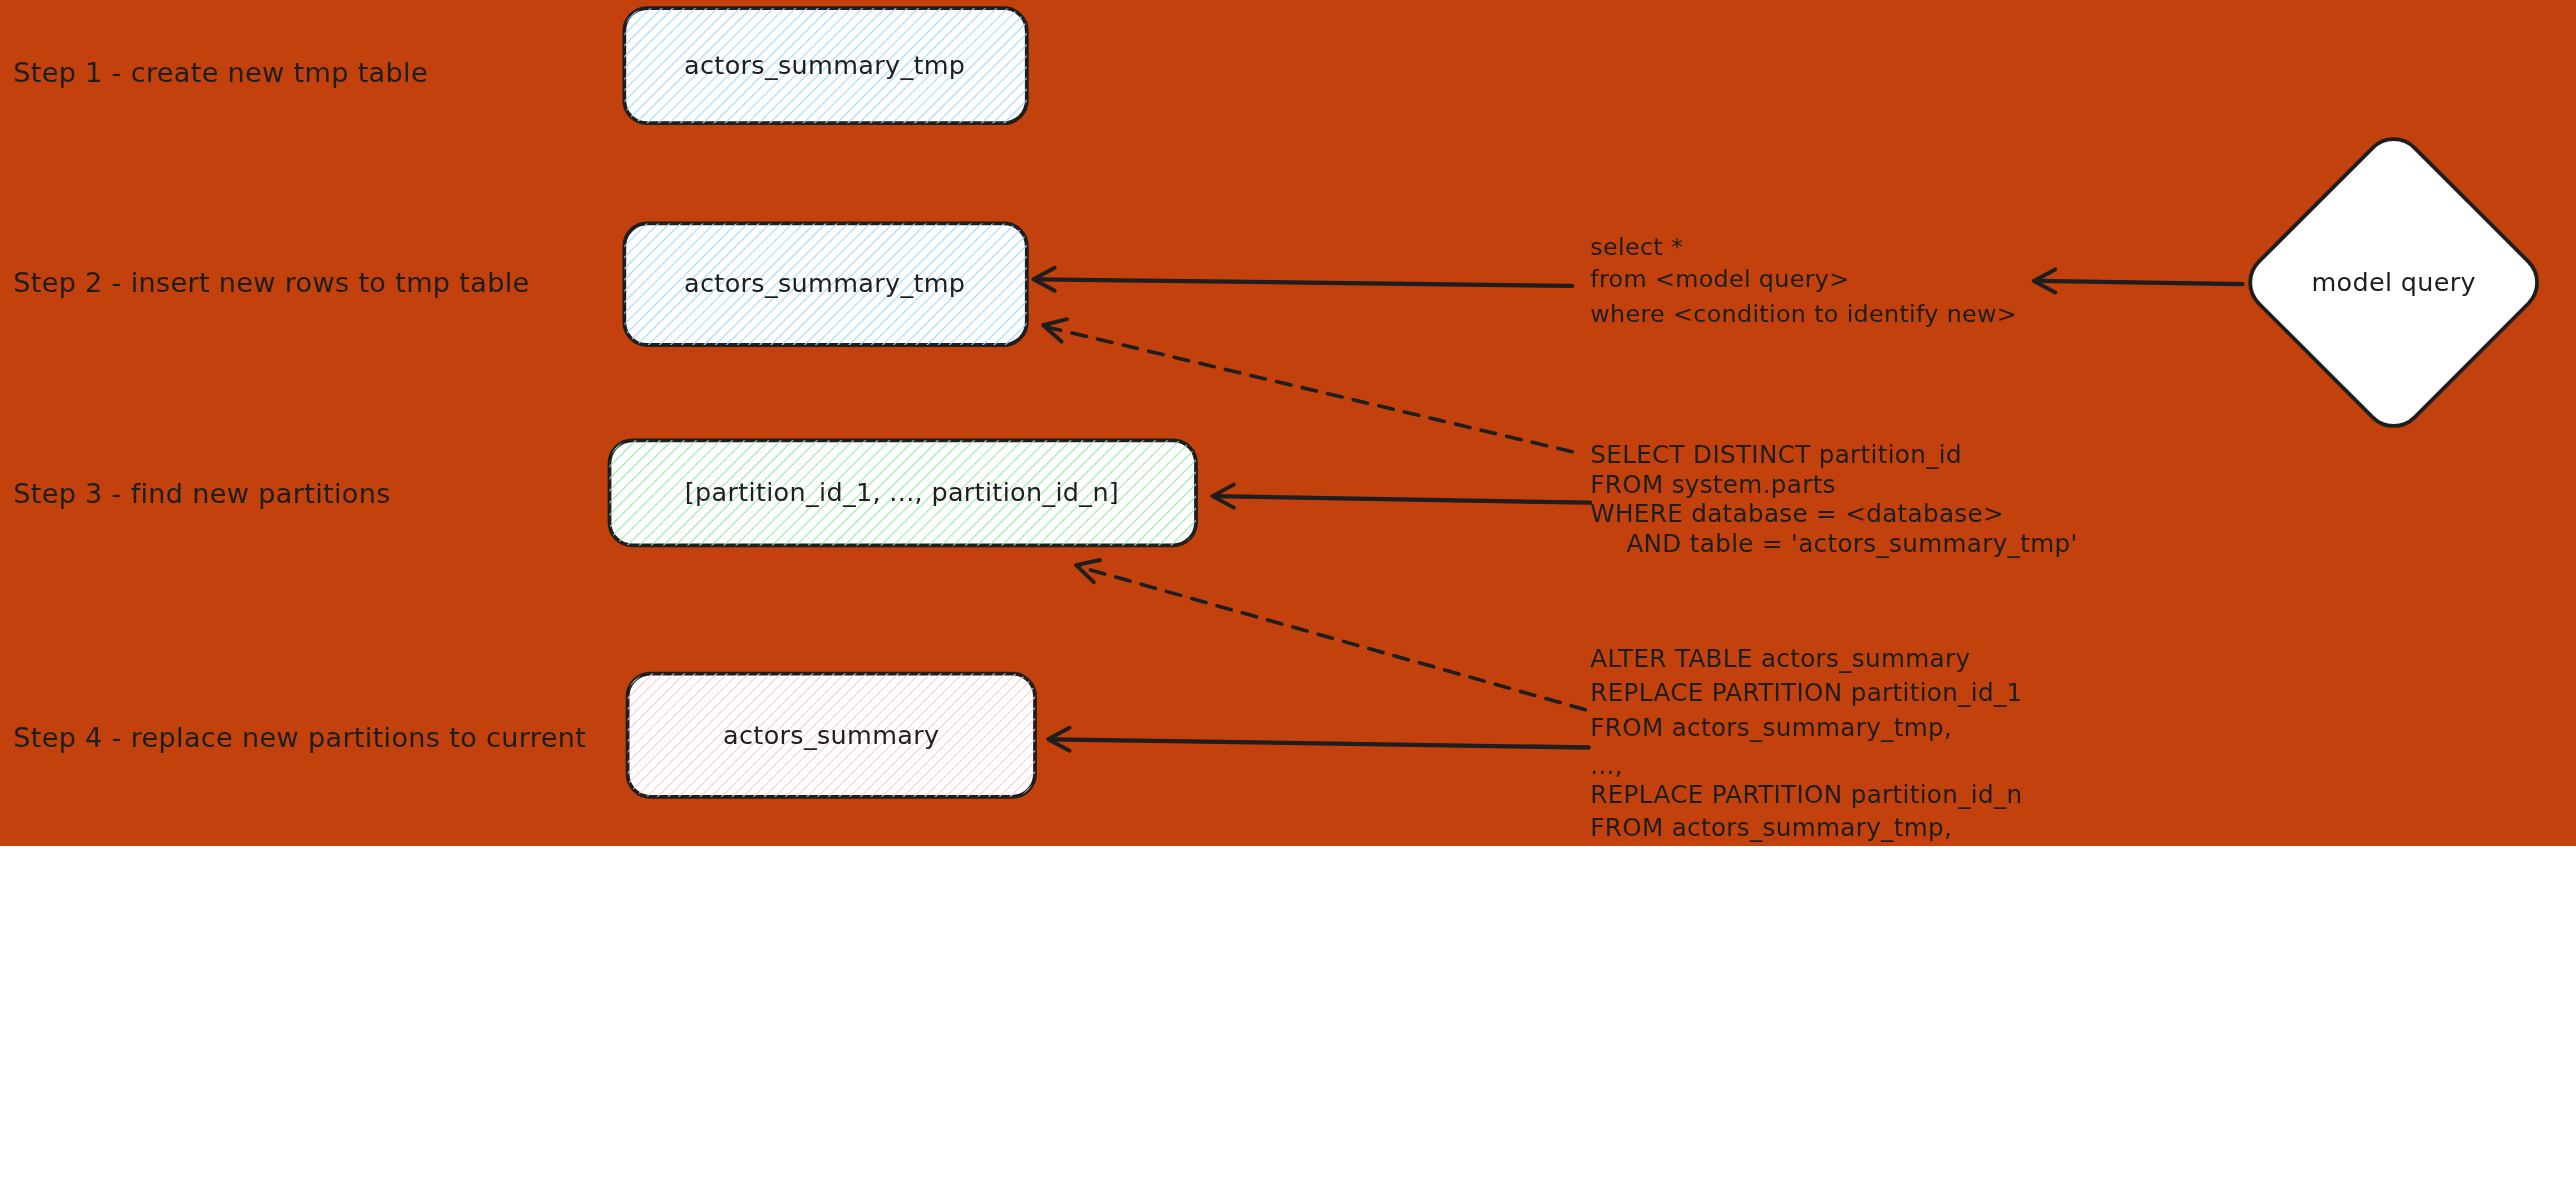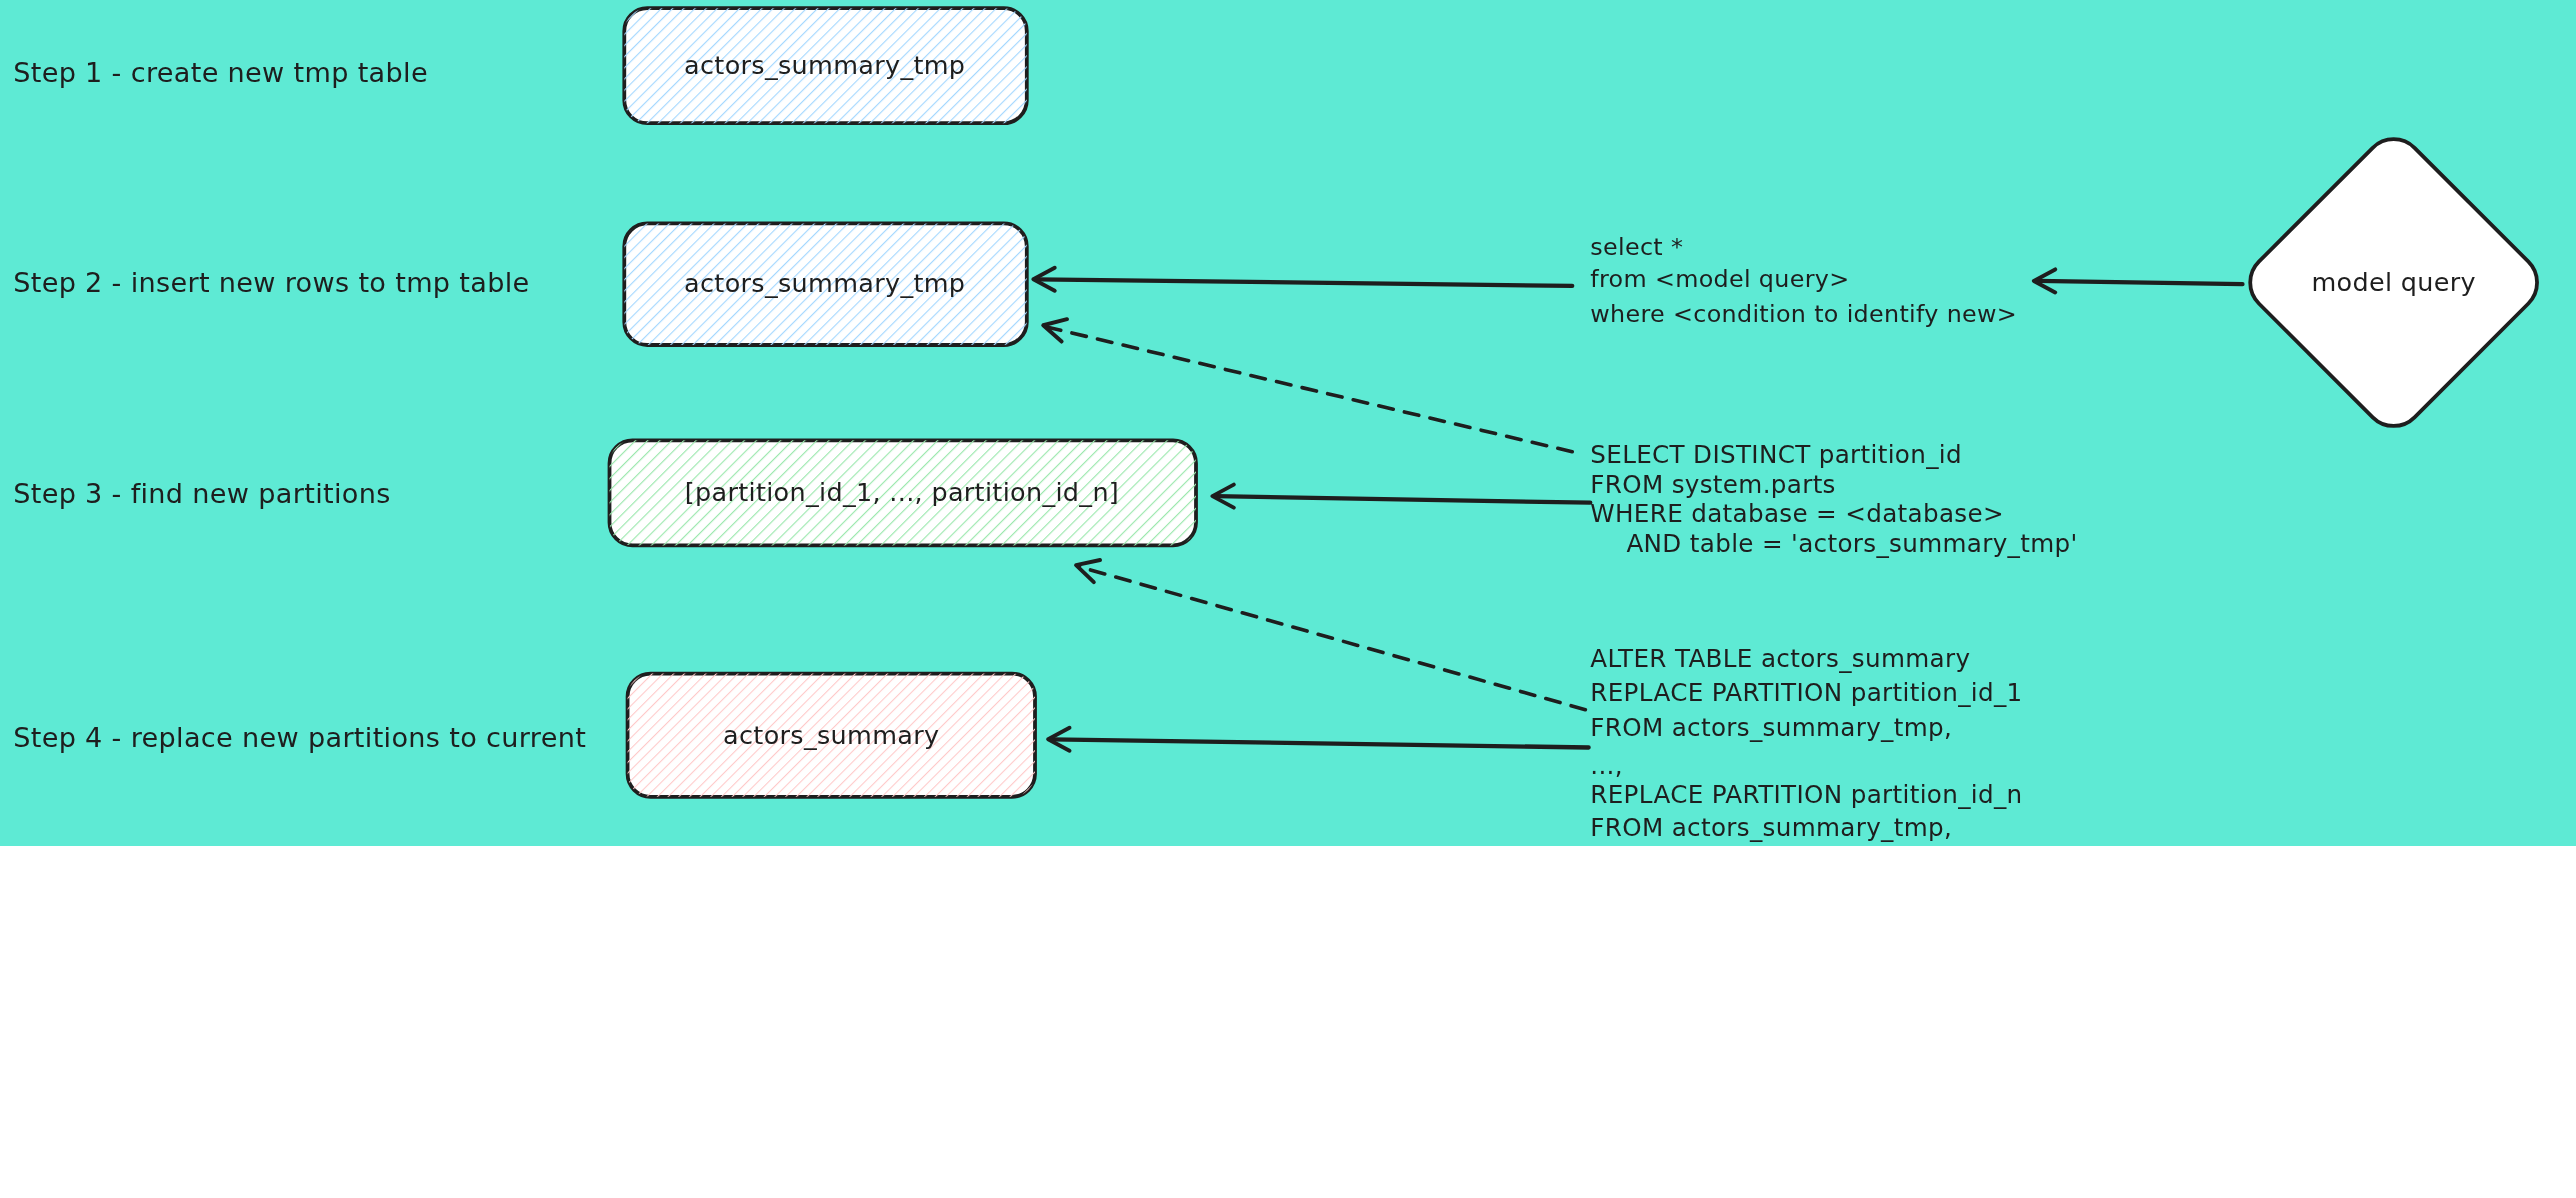--- a/index.html
+++ b/index.html
@@ -2,21 +2,21 @@
 <html style="font-size:8.2px"><head>
 <meta charset="utf-8">
 <style>
   html, body {
     margin: 0;
     padding: 0;
     background: #ffffff;
   }
   .canvas-wrap {
     width: 100%;
-    background: #5eead4;
+    background: #c2410c;
     text-align: right;
   }
   svg {
     display: block;
     width: 100%;
     height: auto;
     font-family: "DejaVu Sans", sans-serif;
   }
   .step-label {
     font-size: 16.5px;

